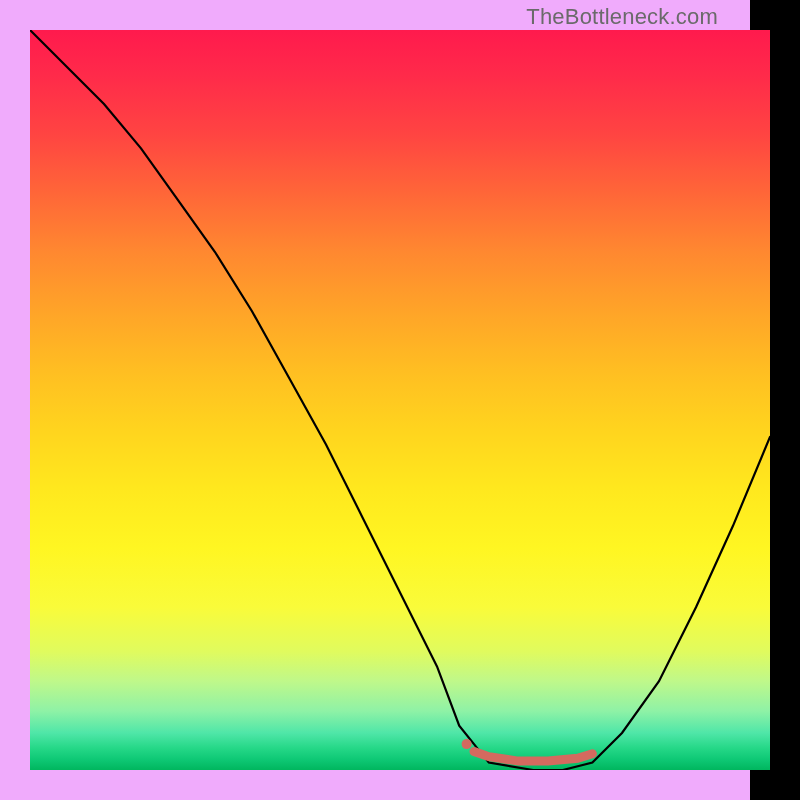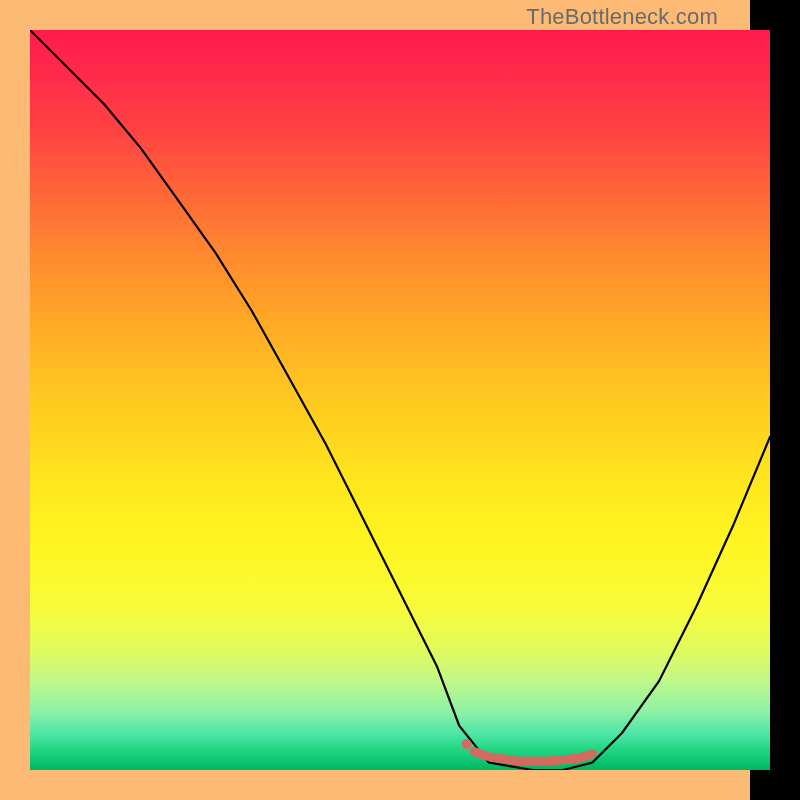--- a/index.html
+++ b/index.html
@@ -1,21 +1,21 @@
 <!DOCTYPE html>
 <html><head>
 <meta charset="utf-8">
 <style>
   * { margin: 0; padding: 0; box-sizing: border-box; }
   html, body { width: 800px; height: 800px; overflow: hidden; background: #000; }
   .frame {
     position: relative;
     width: 750px;
     height: 800px;
-    background: #fdba74;
+    background: #f0abfc;
   }
   .plot {
     position: absolute;
     left: 30px;
     top: 30px;
     width: 740px;
     height: 740px;
     background: linear-gradient(to bottom,
       #ff1a4d 0%,
       #ff2a4a 6%,

